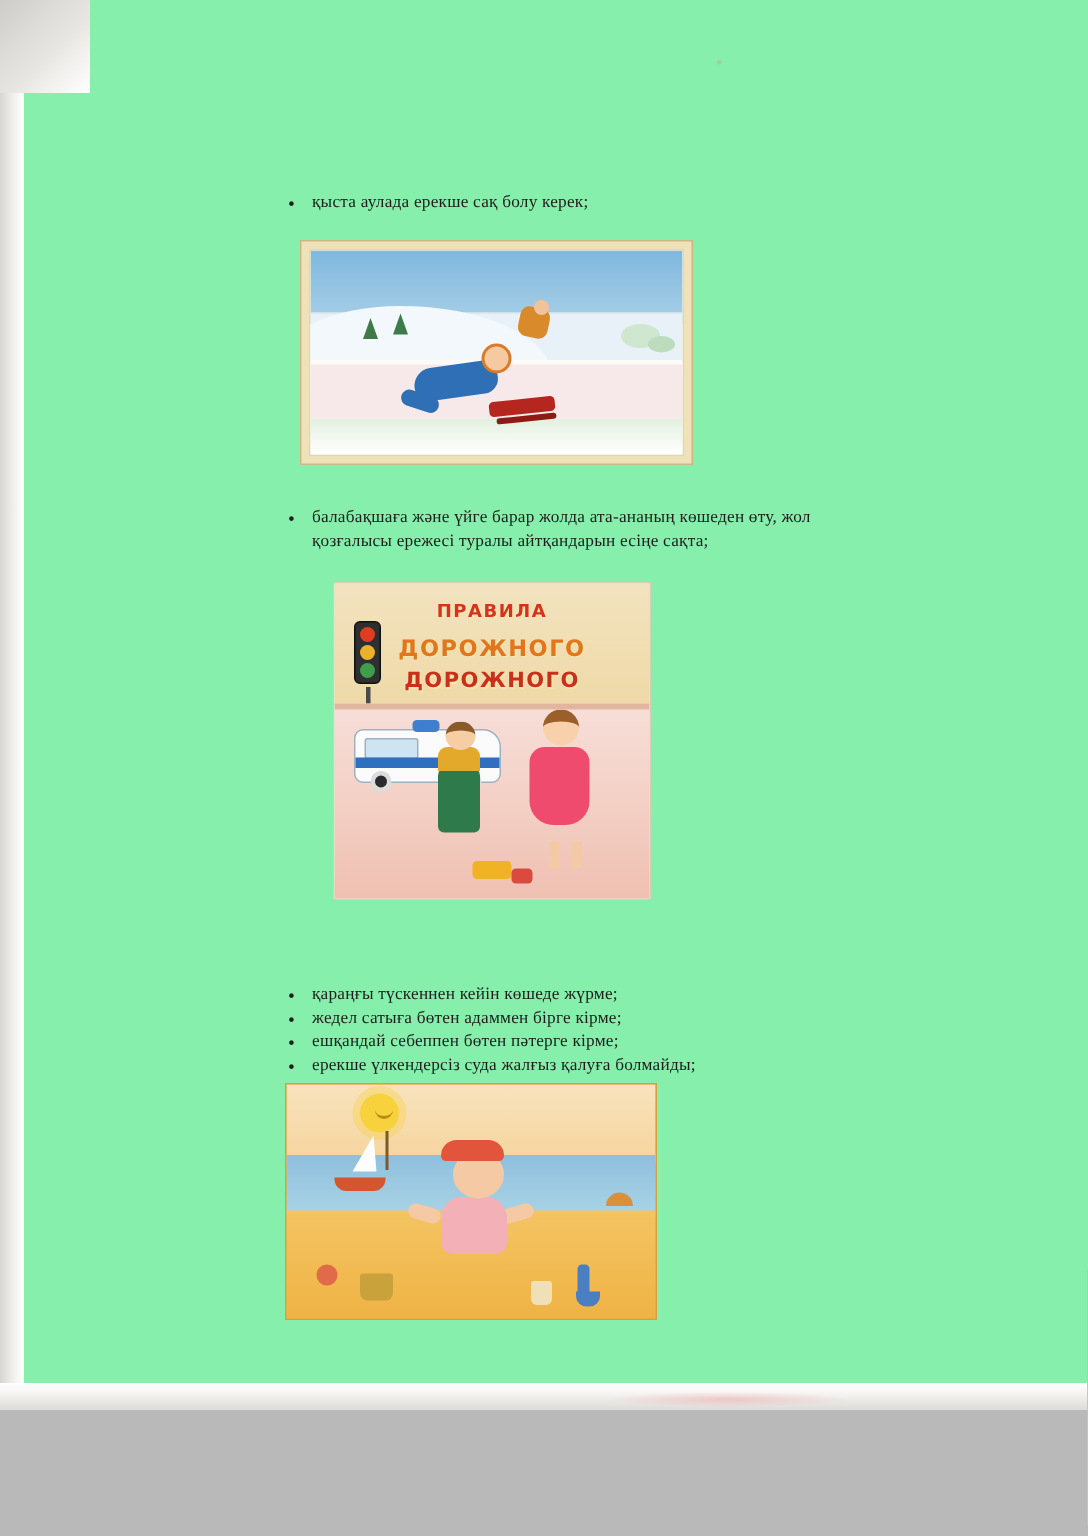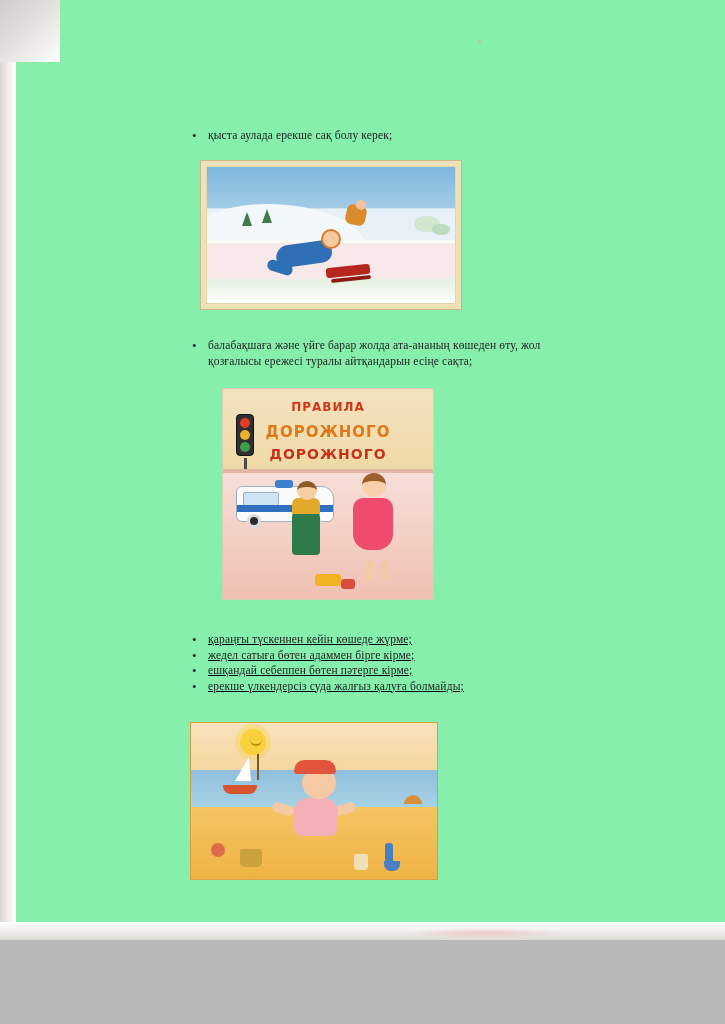--- a/index.html
+++ b/index.html
@@ -78,21 +78,21 @@
     content: "•";
     position: absolute;
     left: 2px;
     top: -1px;
     font-size: 13px;
     color: #1d1d1d;
   }
 
   .block1 { position: absolute; left: 190px; top: 128px; width: 430px; }
   .block2 { position: absolute; left: 190px; top: 338px; width: 400px; }
-  .block3 { position: absolute; left: 190px; top: 632px; width: 420px; text-decoration: underline; }
+  .block3 { position: absolute; left: 190px; top: 656px; width: 420px; }
 
   .fig { position: absolute; }
 
   
   .fig1 {
     left: 200px; top: 160px;
     width: 262px; height: 150px;
     background: #f0e2b8;
     border: 1px solid #cbb985;
     padding: 5px;

